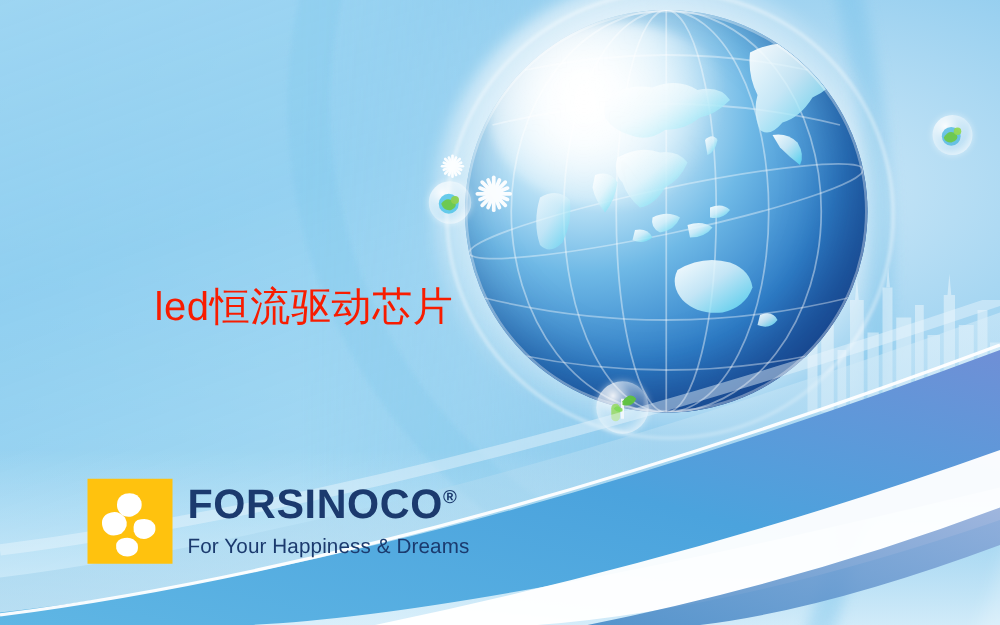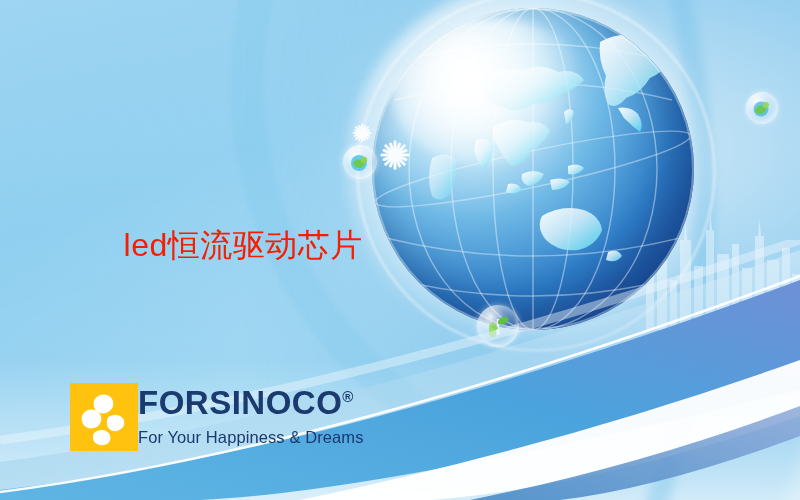--- a/index.html
+++ b/index.html
@@ -151,21 +151,21 @@
     line-height:1.72;
     letter-spacing:.5px;
     white-space:pre;
     font-family:"Liberation Sans","DejaVu Sans",sans-serif;
   }
   #headline .l2{display:block;padding-left:16px;}
 
   
   #logo{
     position:absolute;left:70px;top:383px;
-    display:flex;align-items:center;gap:0;
+    display:flex;align-items:center;gap:12px;
   }
   #logo-mark{
     width:68px;height:68px;background:#ffc20e;
     position:relative;flex:0 0 auto;
   }
   #logo-mark svg{position:absolute;inset:0;width:100%;height:100%;}
   #logo-text{display:flex;flex-direction:column;justify-content:center;}
   #logo-name{
     color:#1b3a6e;font-weight:bold;font-size:33px;line-height:1.02;
     letter-spacing:.5px;position:relative;white-space:nowrap;

